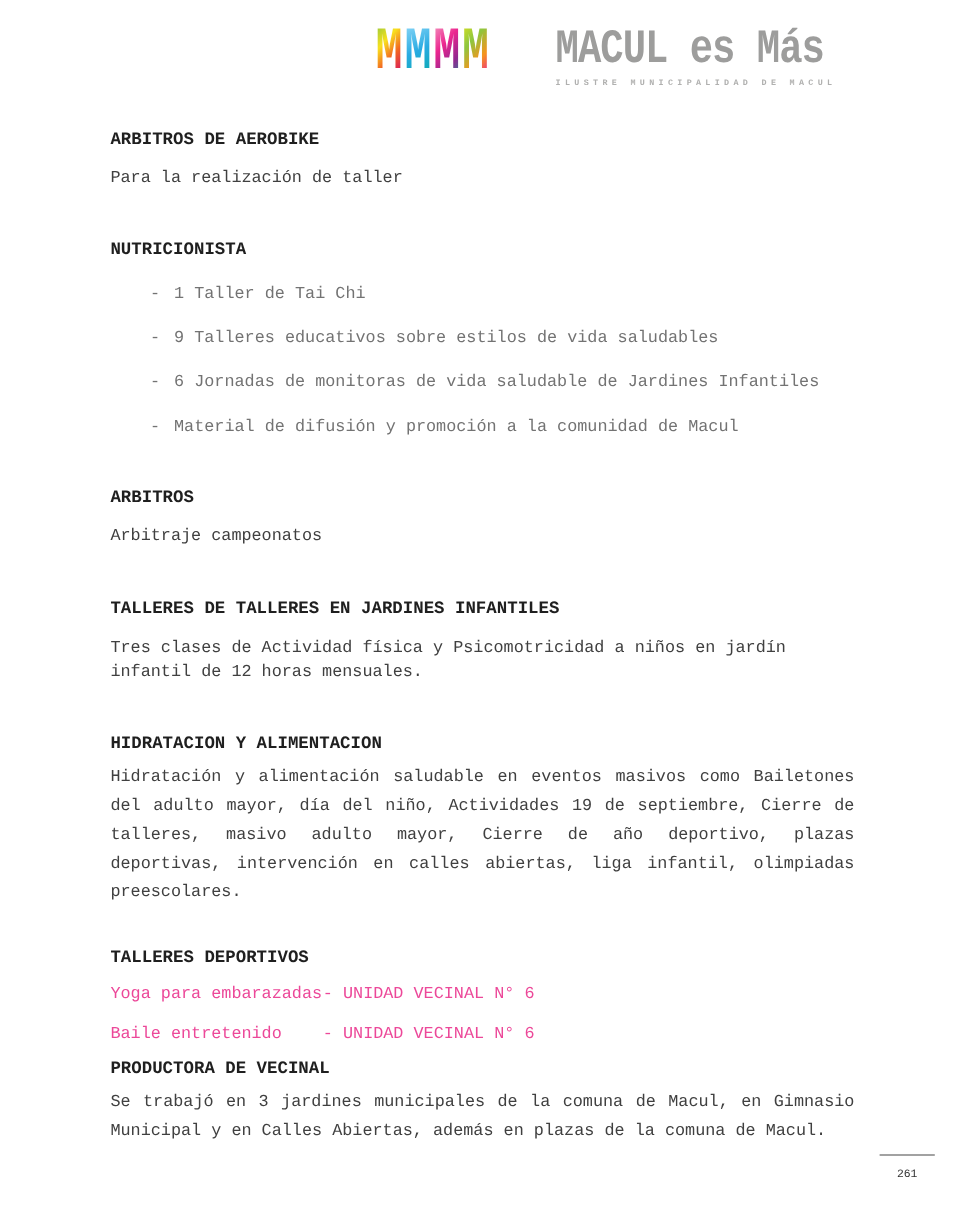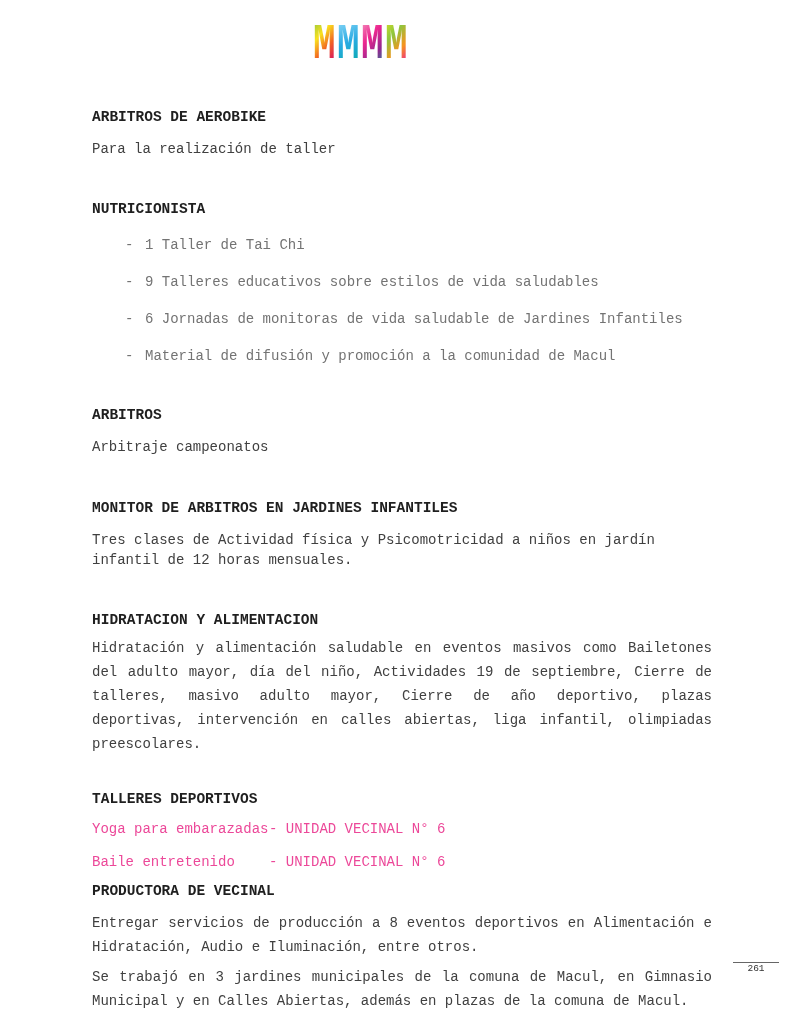--- a/index.html
+++ b/index.html
@@ -53,67 +53,70 @@
     content:"-";position:absolute;left:17px;top:0;
   }
   .tab-row{display:flex;font-size:14px;line-height:20px;color:#ec4899;}
   .tab-row .lbl{width:177px;flex:0 0 177px;}
   
   .footer-pagenum{
     position:absolute;left:733px;top:962px;width:46px;
     border-top:1px solid #666;
     text-align:center;
     font-size:9.5px;line-height:12px;color:#333;
-    padding-top:0;
+    padding-top:10px;
   }
 </style>
 </head>
 <body>
 
 <div class="page">
 
   <div class="logo">
     <div class="logo-ms">
       <span class="logo-m" style="background-image: linear-gradient(140deg, rgb(141, 198, 63) 0%, rgb(249, 225, 30) 30%, rgb(242, 101, 34) 55%, rgb(217, 28, 92) 80%, rgb(147, 39, 143) 100%);">M</span><span class="logo-m" style="background-image: linear-gradient(160deg, rgb(142, 216, 248) 0%, rgb(41, 171, 226) 45%, rgb(0, 169, 157) 100%);">M</span><span class="logo-m" style="background-image: linear-gradient(140deg, rgb(244, 154, 193) 0%, rgb(236, 38, 143) 35%, rgb(146, 39, 143) 65%, rgb(0, 169, 157) 100%);">M</span><span class="logo-m" style="background-image: linear-gradient(140deg, rgb(217, 224, 33) 0%, rgb(141, 198, 63) 30%, rgb(247, 148, 29) 60%, rgb(236, 38, 143) 85%, rgb(242, 101, 34) 100%);">M</span>
+    </div>
+    <div class="logo-text">
+      <div class="logo-title" style="color: rgb(157, 157, 156);">MACUL es Más</div>
+      <div class="logo-subtitle" style="color: rgb(176, 176, 175);">ILUSTRE MUNICIPALIDAD DE MACUL</div>
     </div>
   </div>
 
   <div class="content">
 
     <h2 style="margin-top:107px">ARBITROS DE AEROBIKE</h2>
     <p class="single" style="margin-top:12px">Para la realización de taller</p>
 
     <h2 style="margin-top:40px">NUTRICIONISTA</h2>
     <ul class="dash-list" style="margin-top:13px">
       <li>1 Taller de Tai Chi</li>
       <li>9 Talleres educativos sobre estilos de vida saludables</li>
       <li>6 Jornadas de monitoras de vida saludable de Jardines Infantiles</li>
       <li>Material de difusión y promoción a la comunidad de Macul</li>
     </ul>
 
     <h2 style="margin-top:38px">ARBITROS</h2>
     <p class="single" style="margin-top:12px">Arbitraje campeonatos</p>
 
-    <h2 style="margin-top:41px">MONITOR DE ARBITROS EN JARDINES INFANTILES</h2>
+    <h2 style="margin-top:41px">TALLERES DE TALLERES EN JARDINES INFANTILES</h2>
     <p class="single" style="margin-top:12px">Tres clases de Actividad física y Psicomotricidad a niños en jardín infantil de 12 horas mensuales.</p>
 
     <h2 style="margin-top:40px">HIDRATACION Y ALIMENTACION</h2>
     <p style="margin-top:6px">Hidratación y alimentación saludable en eventos masivos como Bailetones del adulto mayor, día del niño, Actividades 19 de septiembre, Cierre de talleres, masivo adulto mayor, Cierre de año deportivo, plazas deportivas, intervención en calles abiertas, liga infantil, olimpiadas preescolares.</p>
 
     <h2 style="margin-top:33px">TALLERES DEPORTIVOS</h2>
     <div class="tab-row" style="margin-top:10px">
       <span class="lbl">Yoga para embarazadas</span>
       <span class="val">- UNIDAD VECINAL N° 6</span>
     </div>
     <div class="tab-row" style="margin-top:13px">
       <span class="lbl">Baile entretenido</span>
       <span class="val">- UNIDAD VECINAL N° 6</span>
     </div>
 
     <h2 style="margin-top:9px">PRODUCTORA DE VECINAL</h2>
-    <p style="margin-top:10px">Entregar servicios de producción a 8 eventos deportivos en Alimentación e Hidratación, Audio e Iluminación, entre otros.</p>
     <p style="margin-top:6px">Se trabajó en 3 jardines municipales de la comuna de Macul, en Gimnasio Municipal y en Calles Abiertas, además en plazas de la comuna de Macul.</p>
 
   </div>
 
   <div class="footer-pagenum">261</div>
 
 </div>
 
 </body></html>

